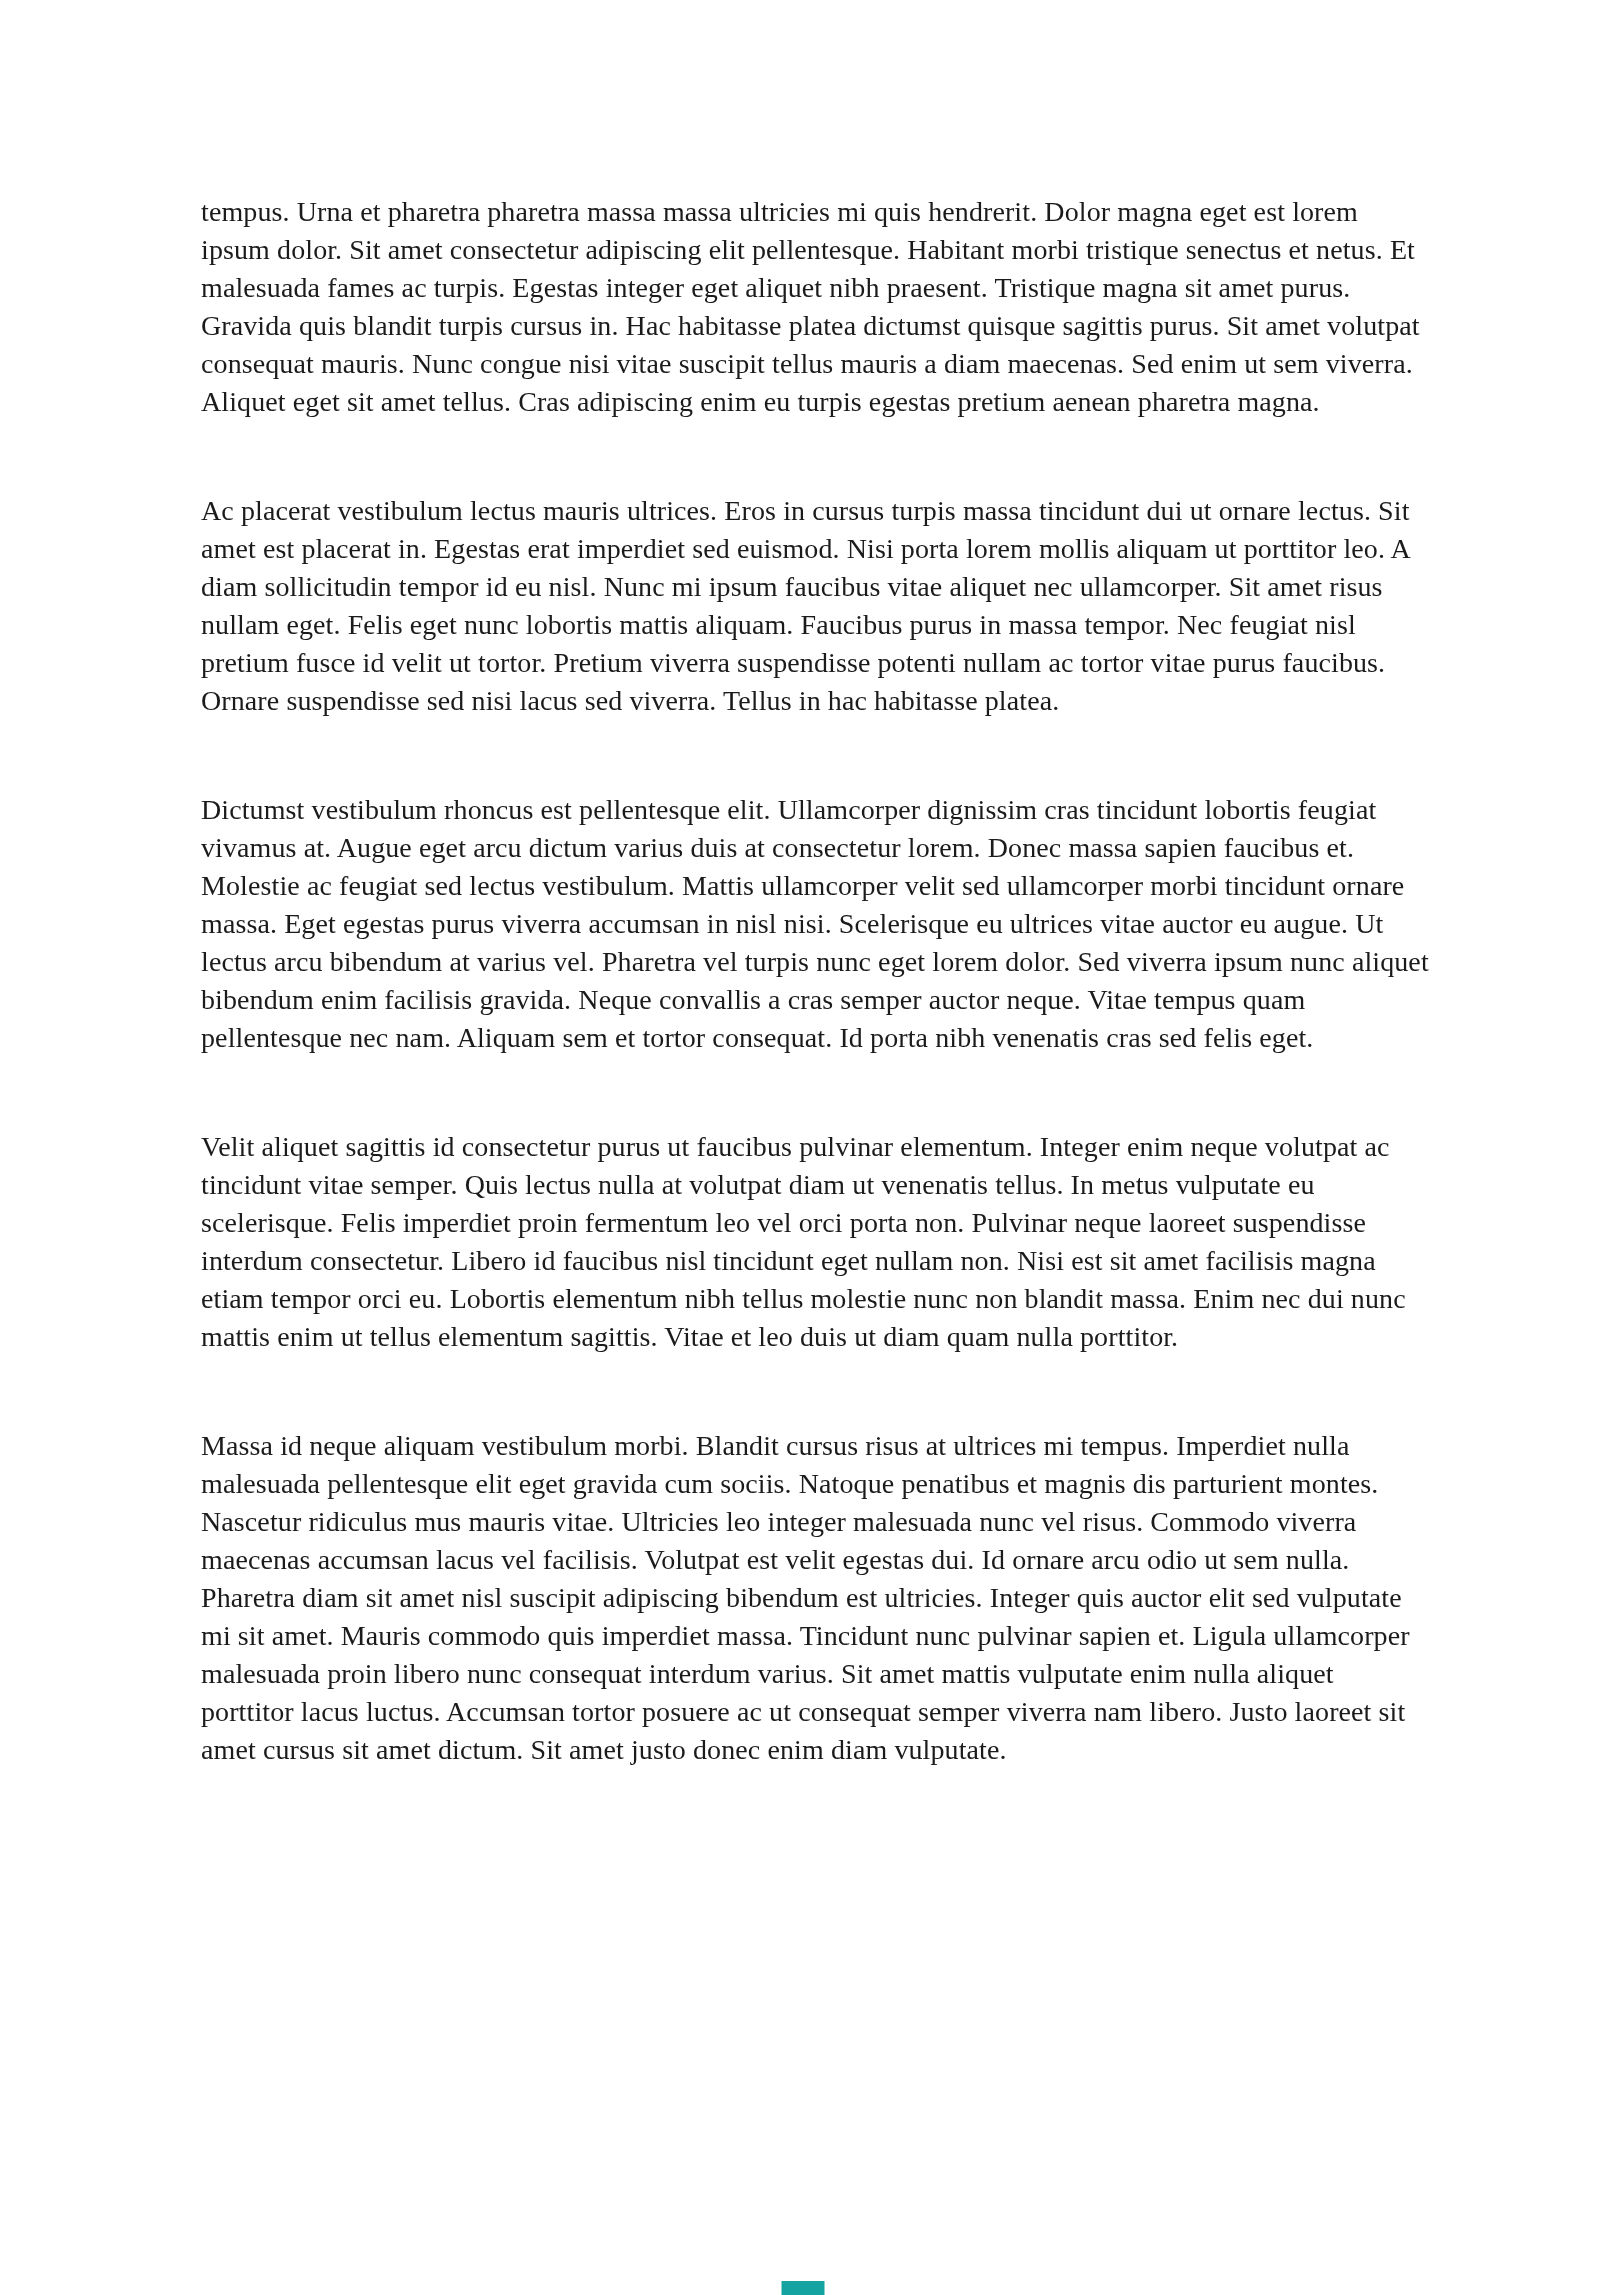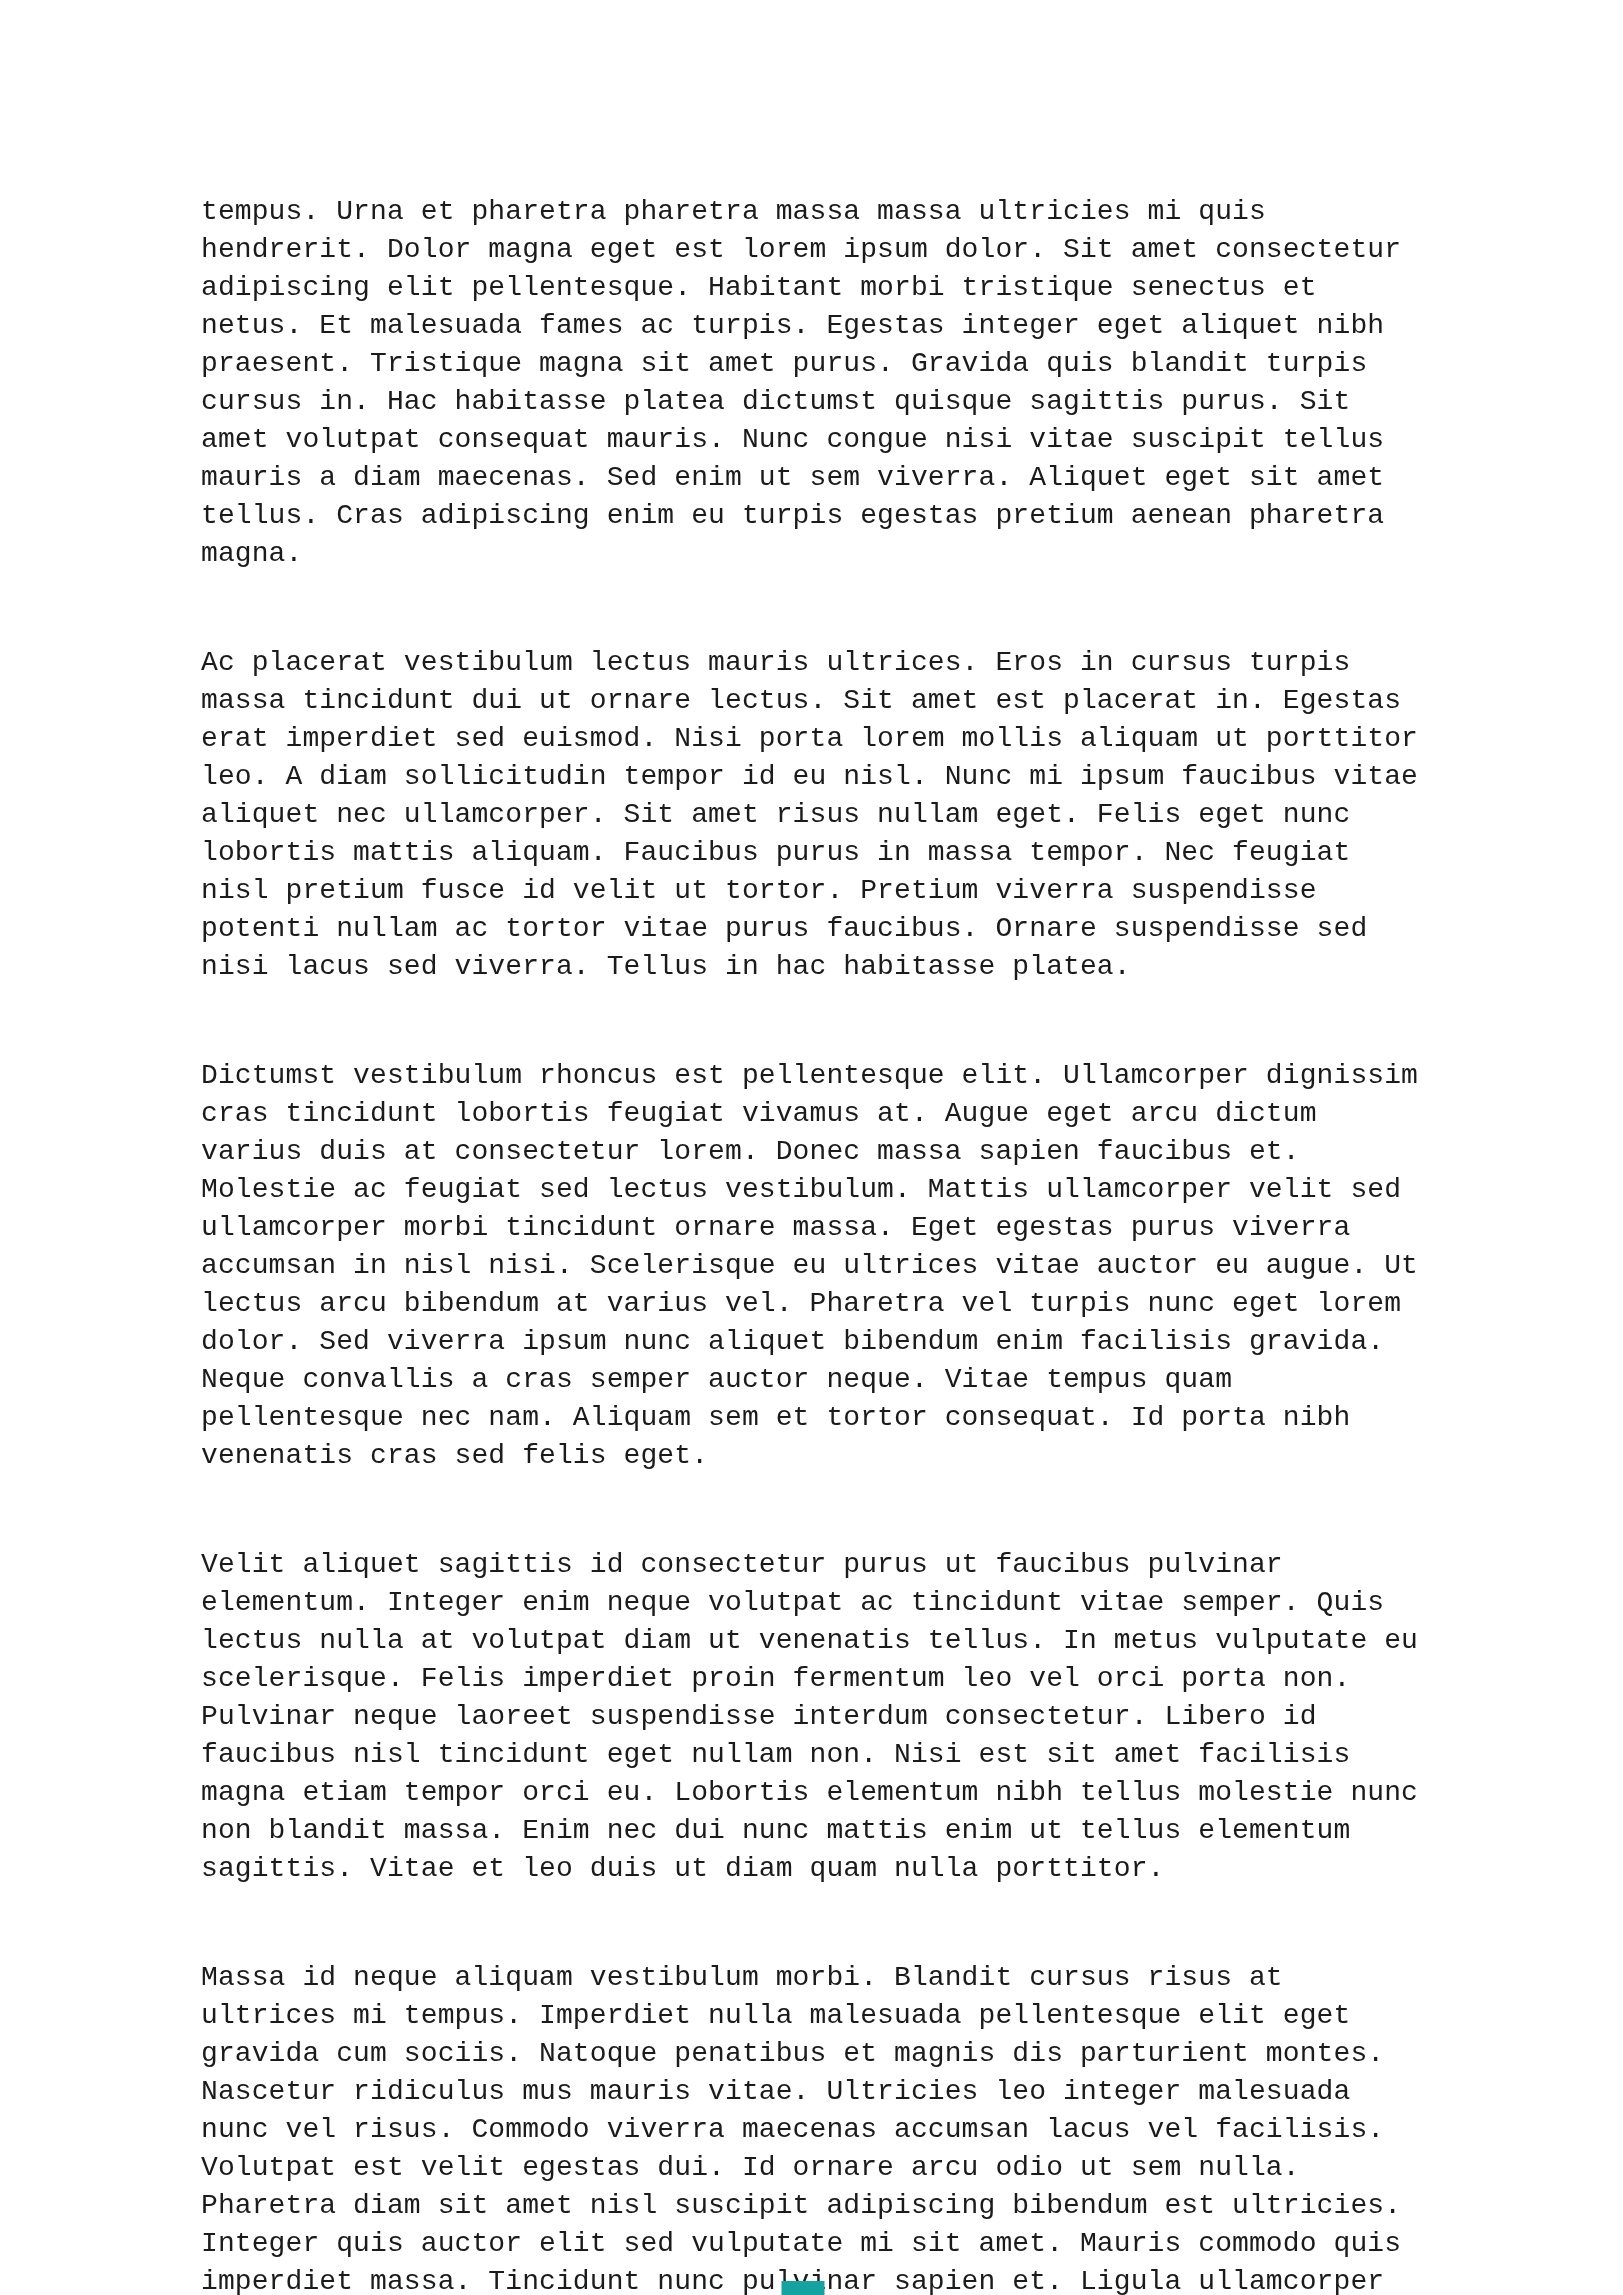--- a/index.html
+++ b/index.html
@@ -6,21 +6,21 @@
     margin: 0;
     padding: 0;
     background: #ffffff;
   }
   .page {
     position: relative;
     width: 1605px;
     height: 2295px;
     background: #ffffff;
     overflow: hidden;
-    font-family: Liberation Mono, monospace;
+    font-family: Liberation Serif, serif;
   }
   .content {
     position: absolute;
     top: 193px;
     left: 201px;
     width: 1230px;
     color: #1b1b1b;
     font-size: 28px;
     line-height: 38px;
     text-align: left;

